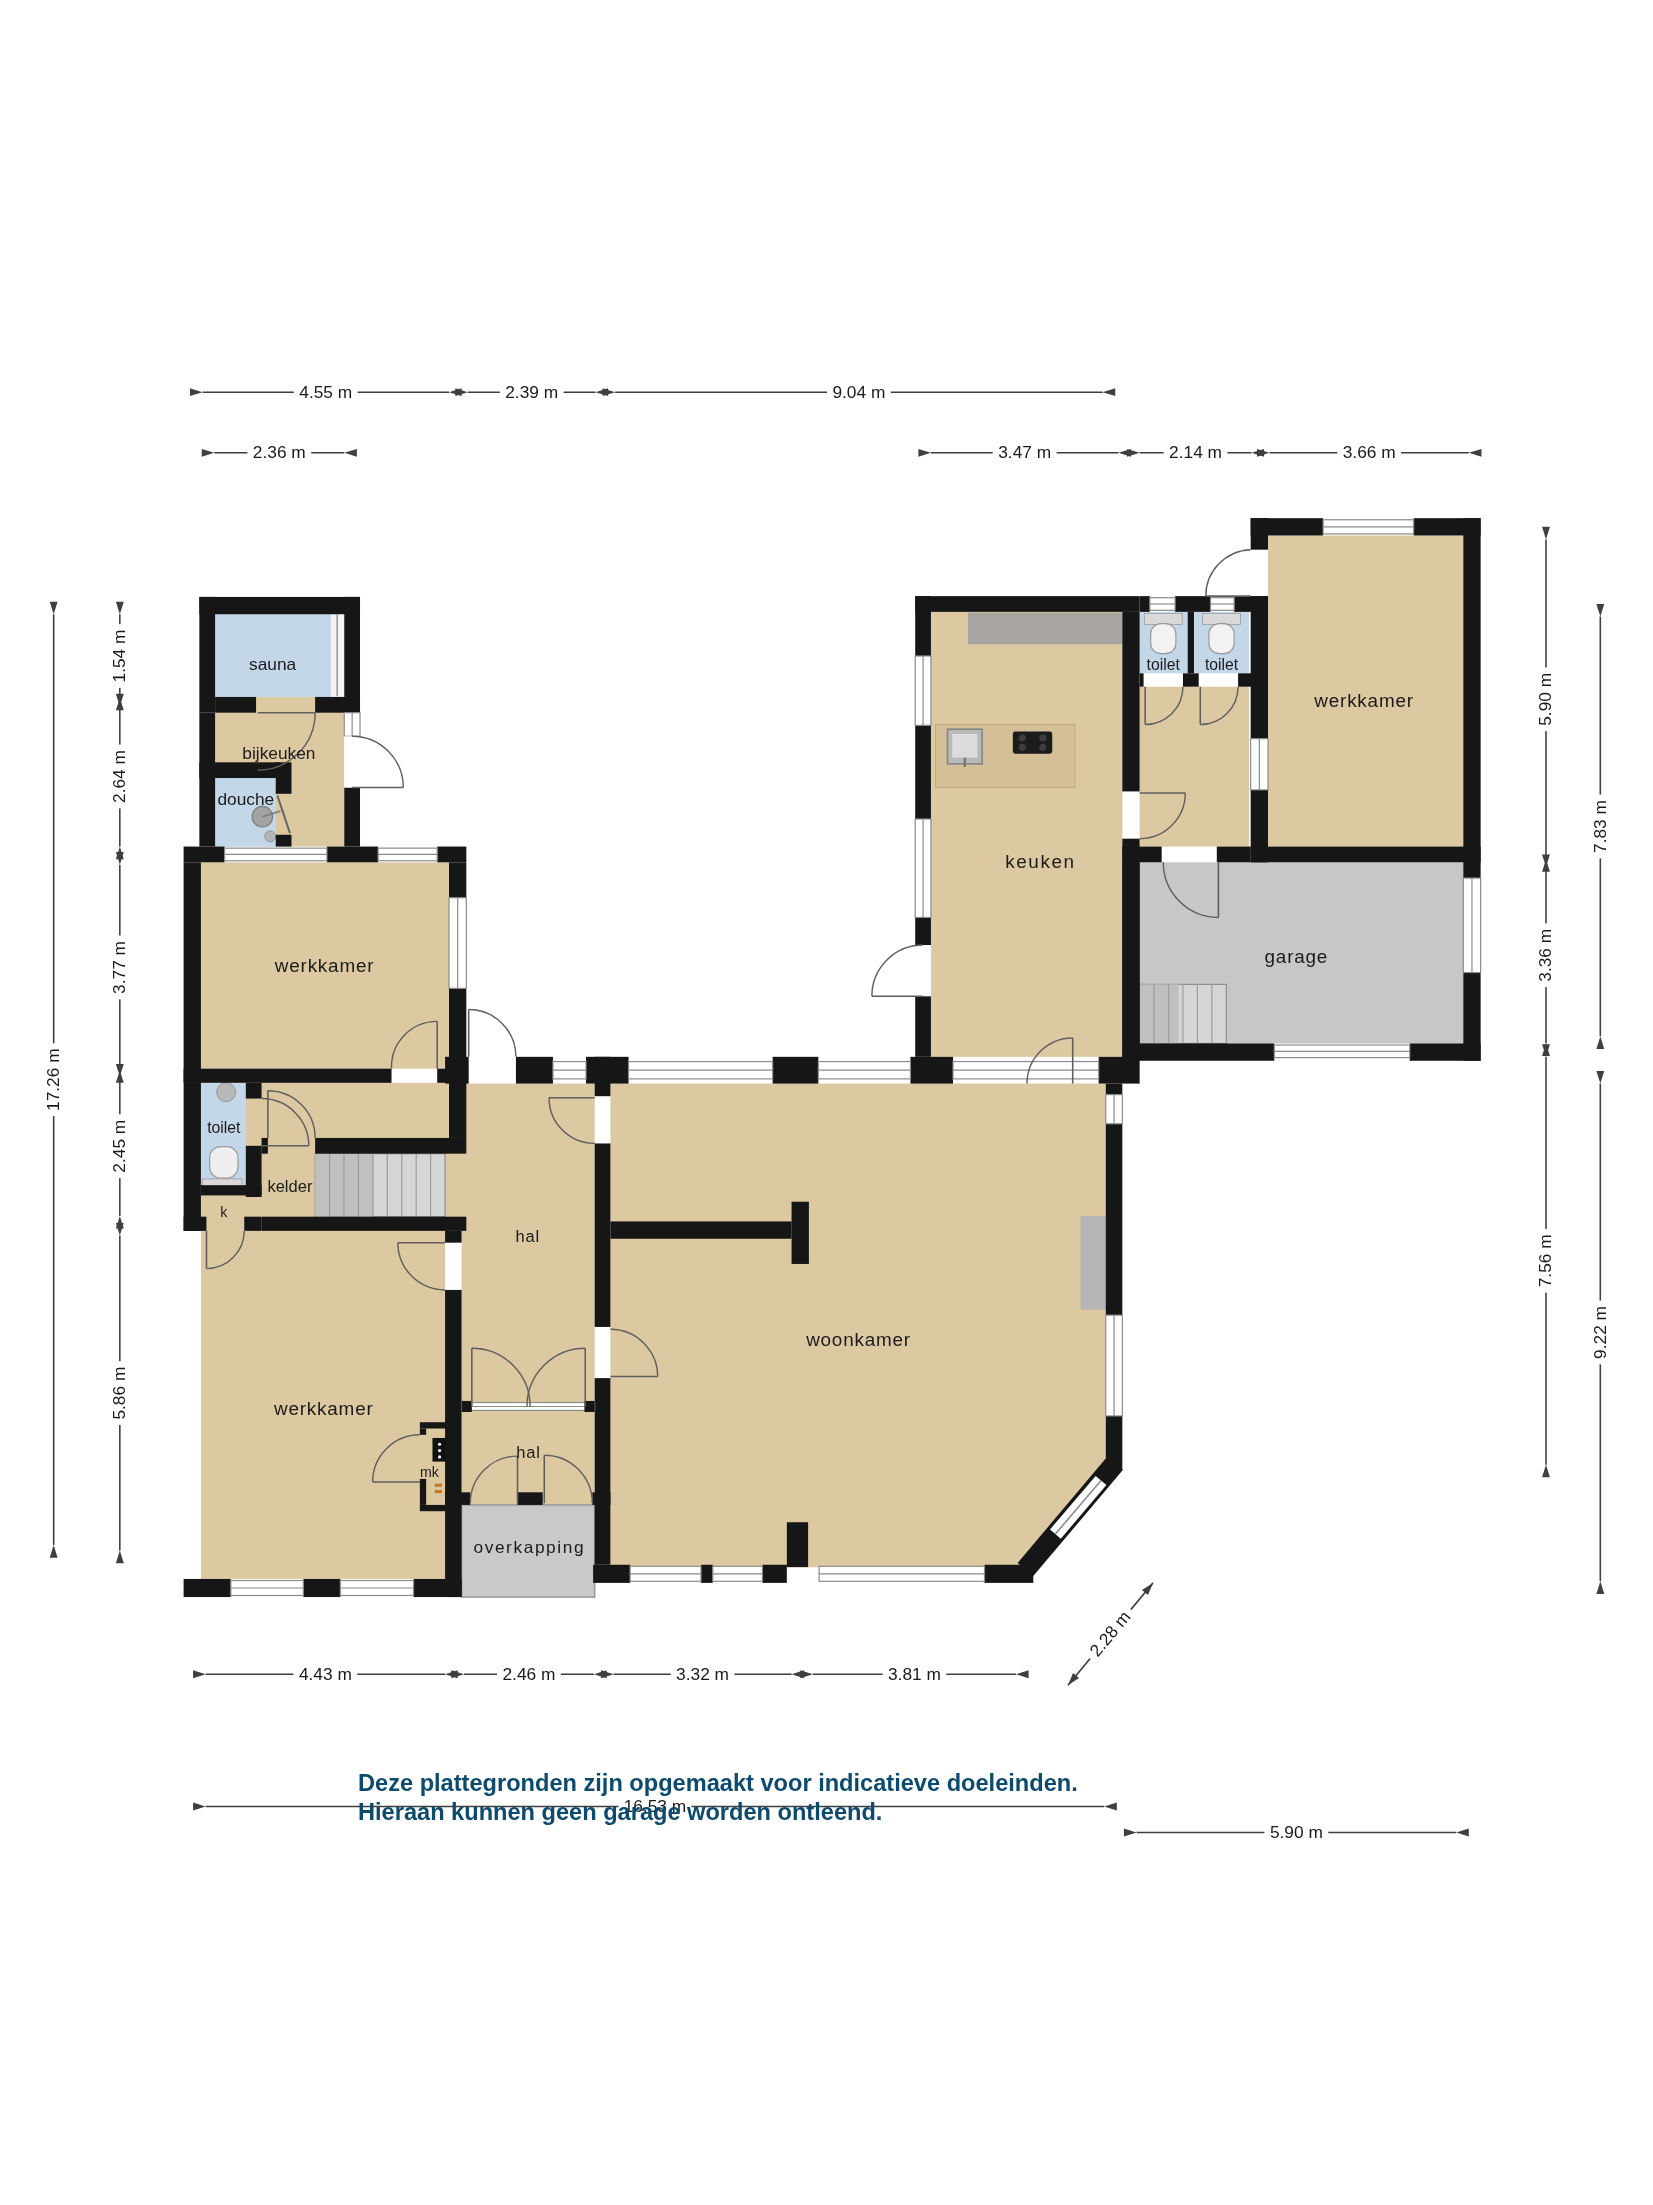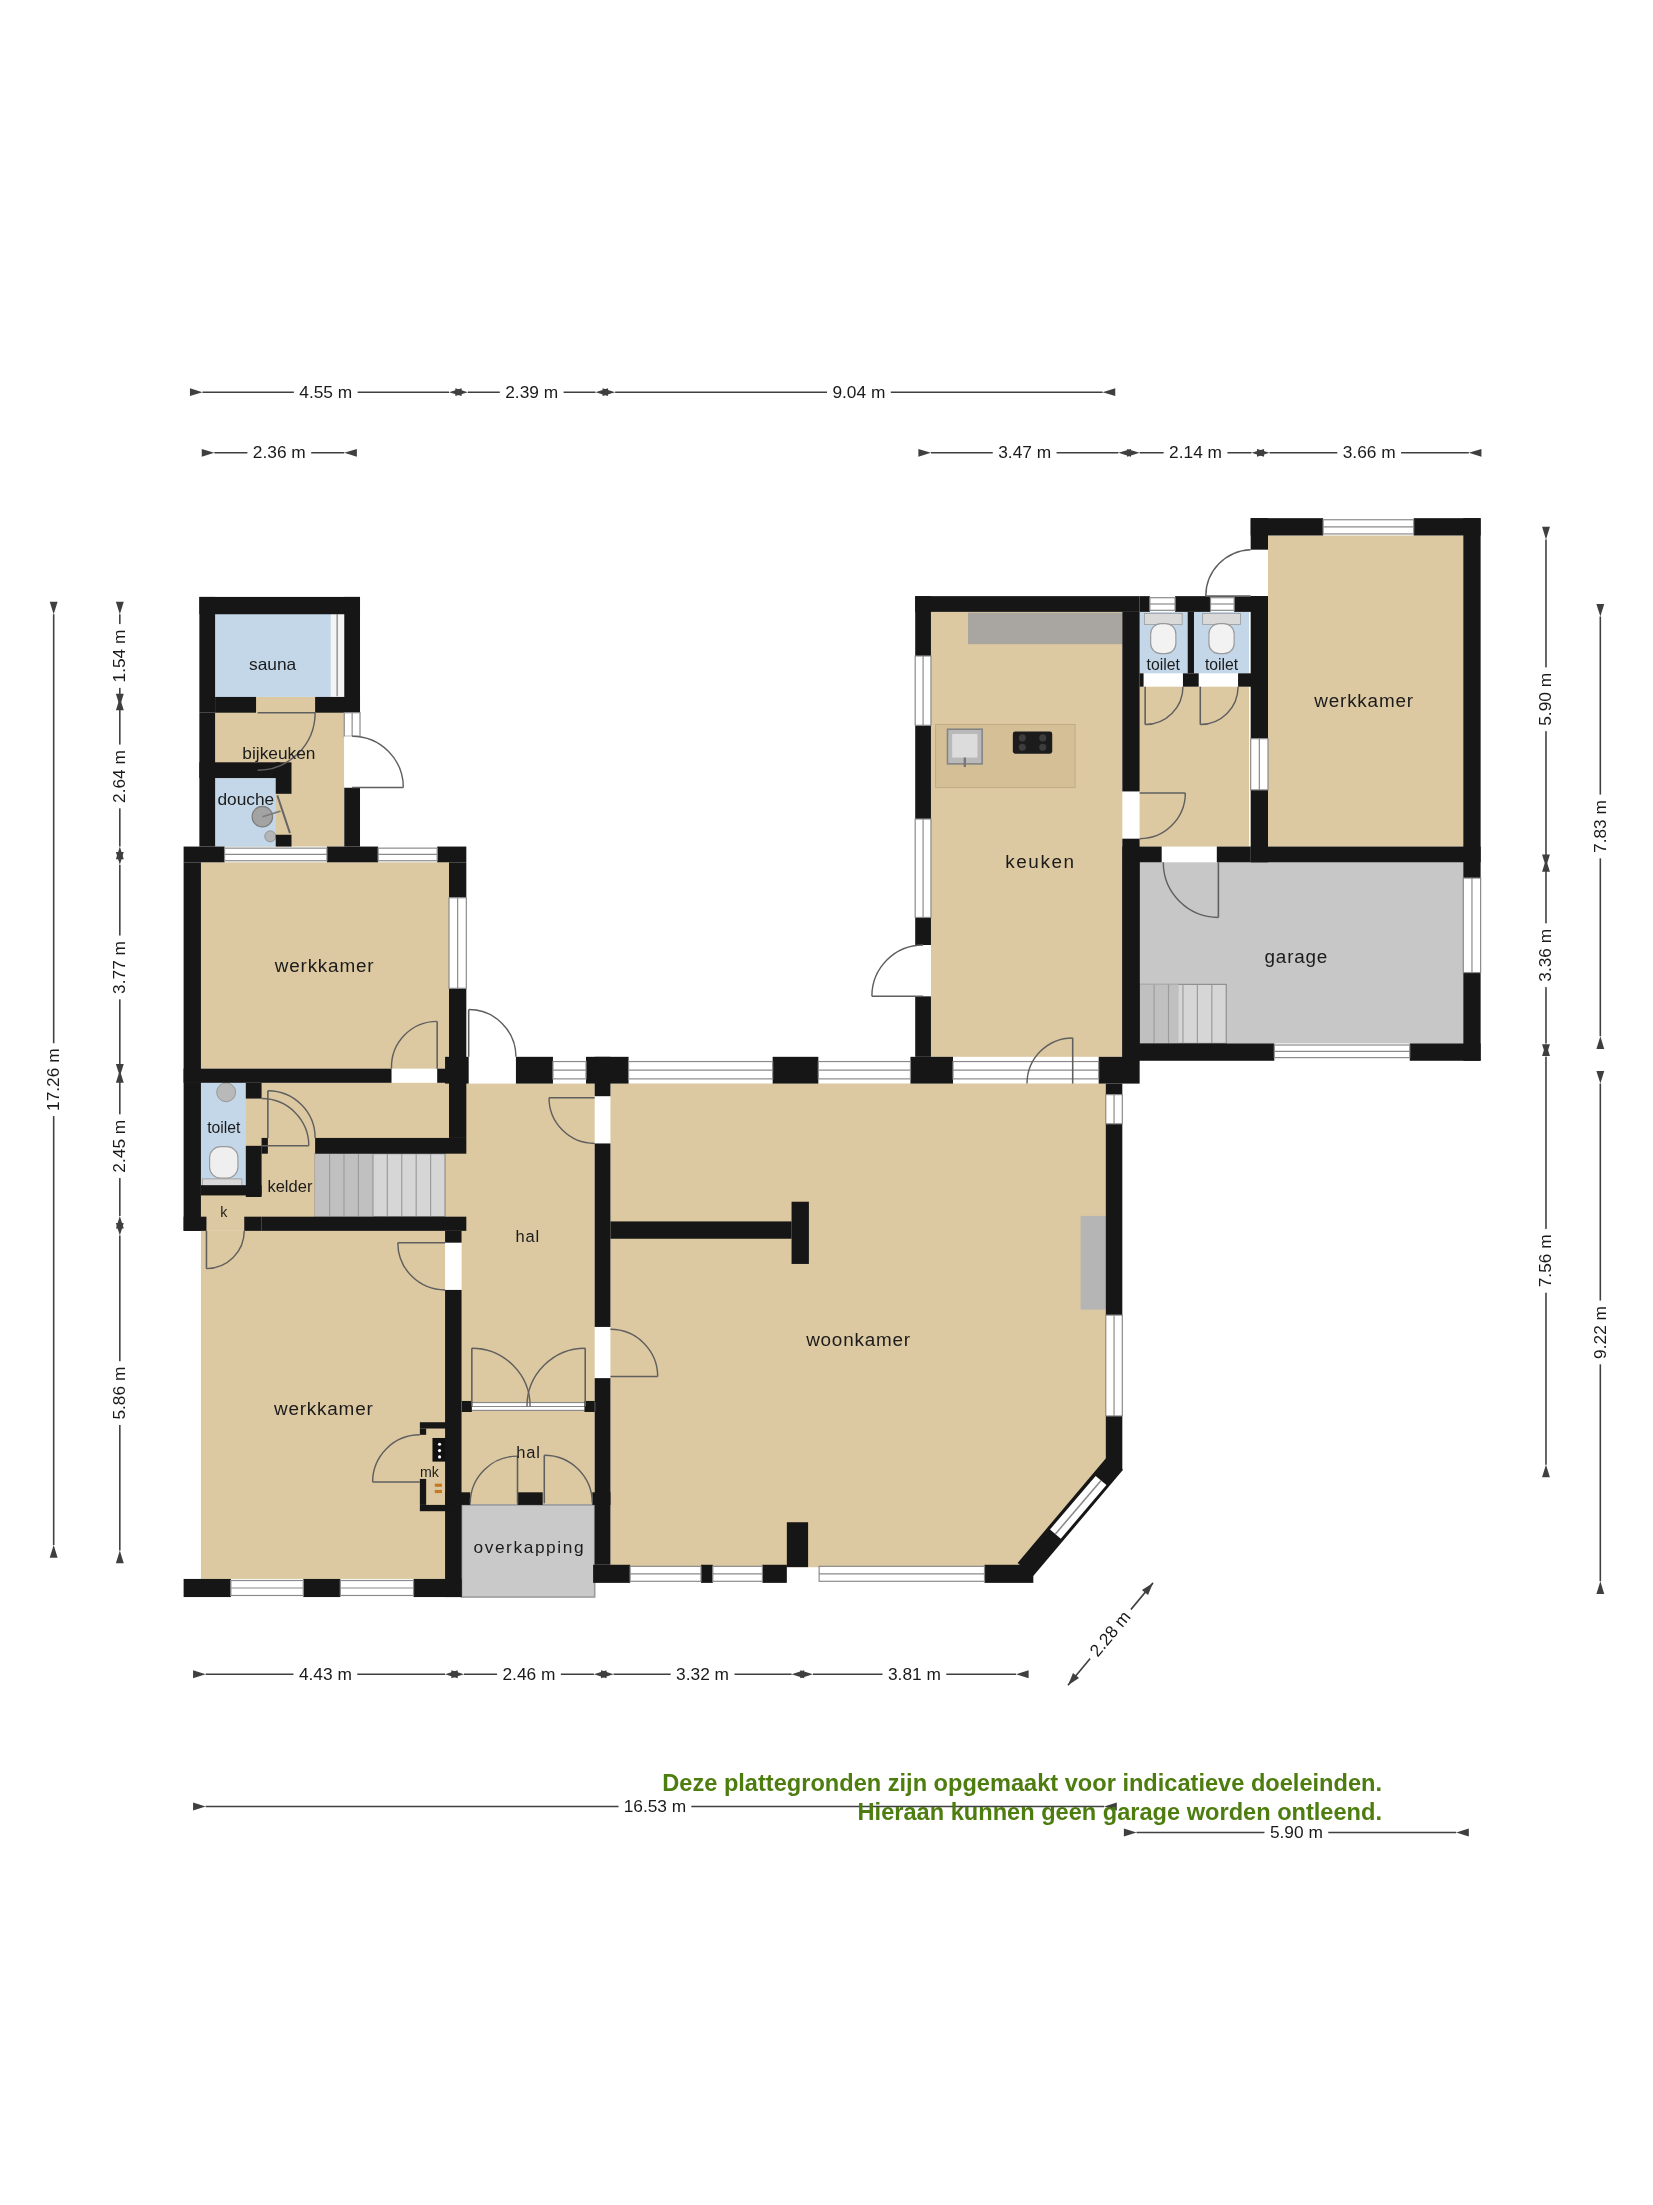--- a/index.html
+++ b/index.html
@@ -1,20 +1,20 @@
 <!DOCTYPE html>
 <html style="font-size:12.6px"><head>
 <meta charset="utf-8">
 <style>
   html,body{margin:0;padding:0;background:#ffffff;}
   .canvas{position:relative;width:1654px;height:2205px;background:#fff;overflow:hidden;
           font-family:"Liberation Sans", sans-serif;}
   svg{position:absolute;left:0;top:0;}
-  .footer{position:absolute;left:358px;top:1769px;width:1024px;text-align:right;
-          font-weight:bold;font-size:23.6px;line-height:29px;color:#4d7c0f;}
+  .footer{position:absolute;left:358px;top:1769px;width:1024px;text-align:left;
+          font-weight:bold;font-size:23.6px;line-height:29px;color:#0c4a6e;}
   text{font-family:"Liberation Sans", sans-serif;}
 </style>
 </head>
 <body>
 
 <div class="canvas">
   <svg id="plan" width="1654" height="2205" viewBox="0 0 2100 2800">
       <rect x="273" y="885" width="164" height="190" fill="#dcc9a1"></rect>
       <rect x="255" y="1095" width="315" height="262" fill="#dcc9a1"></rect>
       <rect x="255" y="1375" width="337" height="188" fill="#dcc9a1"></rect>

